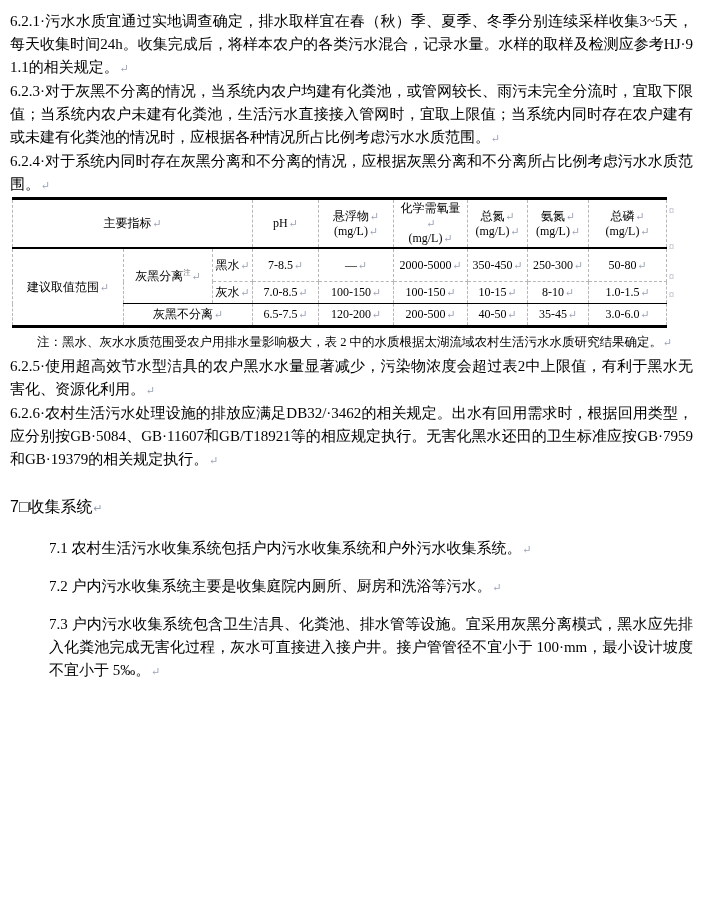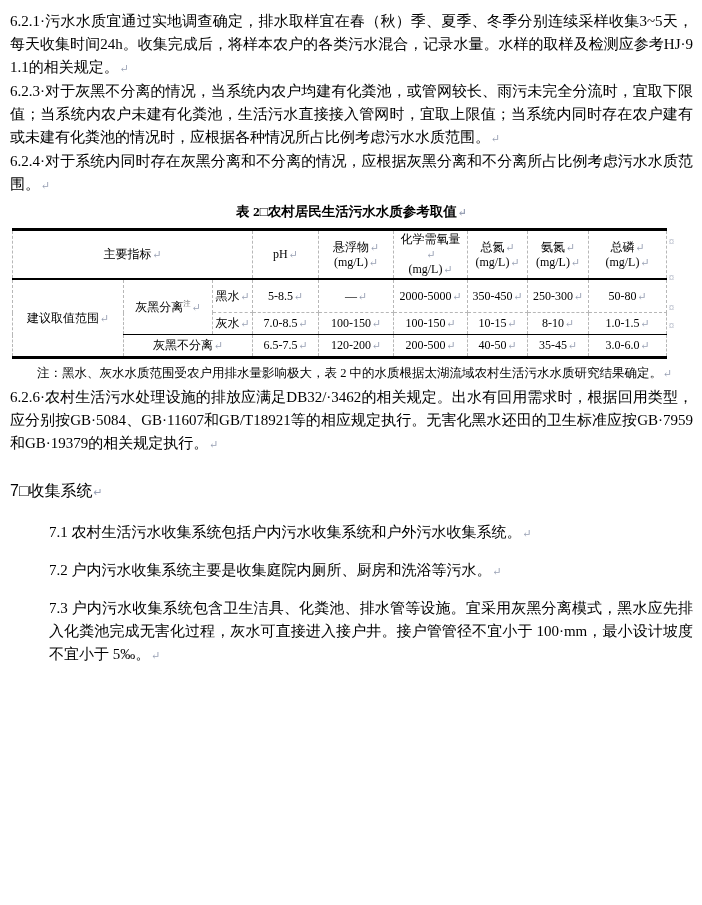--- a/index.html
+++ b/index.html
@@ -55,21 +55,20 @@
 </style>
 </head>
 <body>
 
 <div class="page">
 
   <p class="clause"><span>6.2.1·污水水质宜通过实地调查确定，排水取样宜在春（秋）季、夏季、冬季分别连续采样收集3~5天，每天收集时间24h。收集完成后，将样本农户的各类污水混合，记录水量。水样的取样及检测应参考HJ·91.1的相关规定。</span><span class="mark">↵</span></p>
   <p class="clause"><span>6.2.3·对于灰黑不分离的情况，当系统内农户均建有化粪池，或管网较长、雨污未完全分流时，宜取下限值；当系统内农户未建有化粪池，生活污水直接接入管网时，宜取上限值；当系统内同时存在农户建有或未建有化粪池的情况时，应根据各种情况所占比例考虑污水水质范围。</span><span class="mark">↵</span></p>
   <p class="clause"><span>6.2.4·对于系统内同时存在灰黑分离和不分离的情况，应根据灰黑分离和不分离所占比例考虑污水水质范围。</span><span class="mark">↵</span></p>
 
-  <div class="table-title"><span>表 2□农村居民生活污水水质参考取值</span><span class="mark">↵</span></div>
 
   <div class="table-wrap">
     <table class="wq-table">
       <colgroup>
         <col style="width:111px">
           <col style="width:89px">
           <col style="width:40px">
         <col style="width:66px">
           <col style="width:75px">
           <col style="width:74px">
@@ -99,21 +98,21 @@
             </td>
           <td>
               <div><span>总磷</span><span class="mark">↵</span></div>
               <div><span>(mg/L)</span><span class="mark">↵</span></div>
             </td>
         </tr>
         <tr class="black">
           <td rowspan="3"><span>建议取值范围</span><span class="mark">↵</span></td>
           <td rowspan="2"><span>灰黑分离</span><sup class="cell-sup">注</sup><span class="mark">↵</span></td>
           <td><span>黑水</span><span class="mark">↵</span></td>
-          <td><span>5-8.5</span><span class="mark">↵</span></td>
+          <td><span>7-8.5</span><span class="mark">↵</span></td>
           <td><span>—</span><span class="mark">↵</span></td>
           <td><span>2000-5000</span><span class="mark">↵</span></td>
           <td><span>350-450</span><span class="mark">↵</span></td>
           <td><span>250-300</span><span class="mark">↵</span></td>
           <td><span>50-80</span><span class="mark">↵</span></td>
         </tr>
         <tr class="gray">
           <td><span>灰水</span><span class="mark">↵</span></td>
           <td><span>7.0-8.5</span><span class="mark">↵</span></td>
           <td><span>100-150</span><span class="mark">↵</span></td>
@@ -134,20 +133,21 @@
       </tbody>
     </table>
     <span class="rowend" style="top:8px">¤</span>
     <span class="rowend" style="top:44px">¤</span>
     <span class="rowend" style="top:74px">¤</span>
     <span class="rowend" style="top:92px">¤</span>
   </div>
 
   <p class="note"><span>注：</span><span>黑水、灰水水质范围受农户用排水量影响极大，表 2 中的水质根据太湖流域农村生活污水水质研究结果确定。</span><span class="mark">↵</span></p>
 
+  <p class="clause"><span>6.2.5·使用超高效节水型洁具的农户黑水水量显著减少，污染物浓度会超过表2中上限值，有利于黑水无害化、资源化利用。</span><span class="mark">↵</span></p>
   <p class="clause"><span>6.2.6·农村生活污水处理设施的排放应满足DB32/·3462的相关规定。出水有回用需求时，根据回用类型，应分别按GB·5084、GB·11607和GB/T18921等的相应规定执行。无害化黑水还田的卫生标准应按GB·7959和GB·19379的相关规定执行。</span><span class="mark">↵</span></p>
 
   <div class="heading7"><span>7□收集系统</span><span class="mark">↵</span></div>
 
   <div class="sec7">
     <p class="clause first"><span>7.1 农村生活污水收集系统包括户内污水收集系统和户外污水收集系统。</span><span class="mark">↵</span></p>
     <p class="clause"><span>7.2 户内污水收集系统主要是收集庭院内厕所、厨房和洗浴等污水。</span><span class="mark">↵</span></p>
     <p class="clause"><span>7.3 户内污水收集系统包含卫生洁具、化粪池、排水管等设施。宜采用灰黑分离模式，黑水应先排入化粪池完成无害化过程，灰水可直接进入接户井。接户管管径不宜小于 100·mm，最小设计坡度不宜小于 5‰。</span><span class="mark">↵</span></p>
 
   </div>

